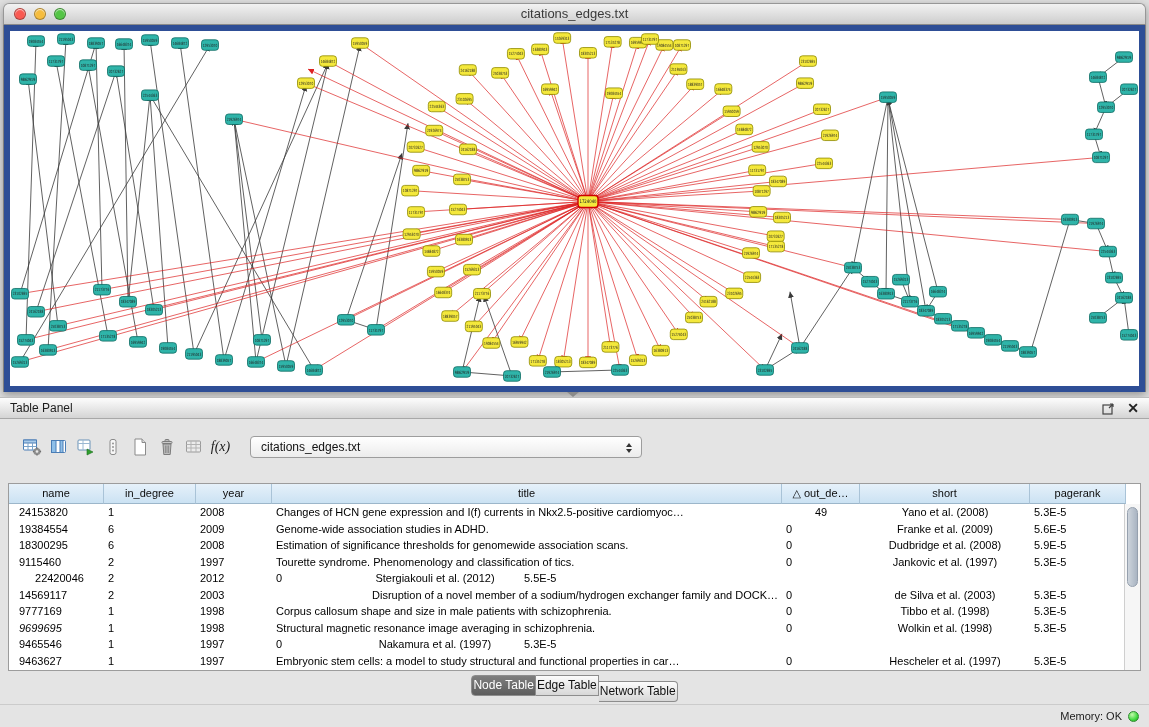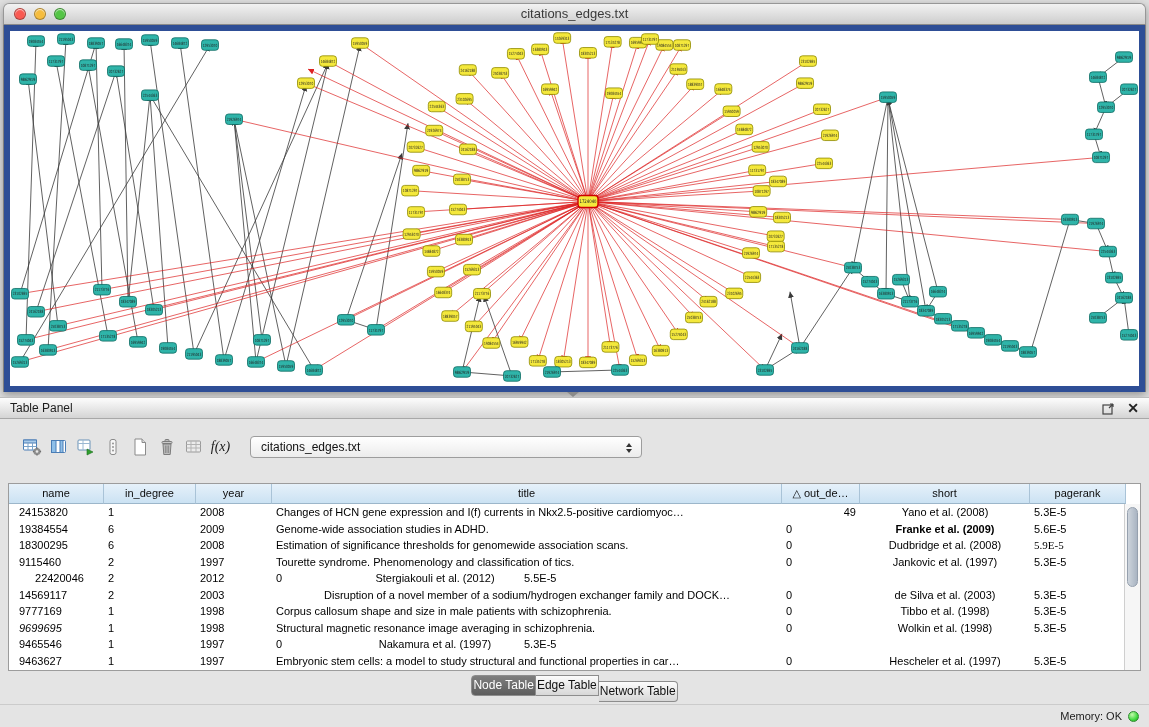--- a/index.html
+++ b/index.html
@@ -887,41 +887,41 @@
         <div class="th" style="width: 78px;">△ out_de…</div>
         <div class="th" style="width: 170px;">short</div>
         <div class="th" style="width: 96px;">pagerank</div>
       </div>
     <div id="tbody">
         <div class="tr">
           <div class="td first" style="width: 95px; text-align: left;">24153820</div>
           <div class="td" style="width: 92px; text-align: left;">1</div>
           <div class="td" style="width: 76px; text-align: left;">2008</div>
           <div class="td" style="width: 510px; text-align: left;">Changes of HCN gene expression and I(f) currents in Nkx2.5-positive cardiomyoc…</div>
-          <div class="td" style="width: 78px; text-align: right;">49</div>
+          <div class="td" style="width: 78px; text-align: center;">49</div>
           <div class="td" style="width: 170px; text-align: center;">Yano et al. (2008)</div>
           <div class="td" style="width: 96px; text-align: left;">5.3E-5</div>
         </div>
         <div class="tr">
           <div class="td first" style="width: 95px; text-align: left;">19384554</div>
           <div class="td" style="width: 92px; text-align: left;">6</div>
           <div class="td" style="width: 76px; text-align: left;">2009</div>
           <div class="td" style="width: 510px; text-align: left;">Genome-wide association studies in ADHD.</div>
           <div class="td" style="width: 78px; text-align: left;">0</div>
-          <div class="td" style="width: 170px; text-align: center; font-weight: bold;">Franke et al. (2009)</div>
+          <div class="td" style="width: 170px; text-align: center;">Franke et al. (2009)</div>
           <div class="td" style="width: 96px; text-align: left;">5.6E-5</div>
         </div>
         <div class="tr">
           <div class="td first" style="width: 95px; text-align: left;">18300295</div>
           <div class="td" style="width: 92px; text-align: left;">6</div>
           <div class="td" style="width: 76px; text-align: left;">2008</div>
           <div class="td" style="width: 510px; text-align: left;">Estimation of significance thresholds for genomewide association scans.</div>
           <div class="td" style="width: 78px; text-align: left;">0</div>
           <div class="td" style="width: 170px; text-align: center;">Dudbridge et al. (2008)</div>
-          <div class="td" style="width: 96px; text-align: left; font-family: Liberation Serif, serif;">5.9E-5</div>
+          <div class="td" style="width: 96px; text-align: left;">5.9E-5</div>
         </div>
         <div class="tr">
           <div class="td first" style="width: 95px; text-align: left;">9115460</div>
           <div class="td" style="width: 92px; text-align: left;">2</div>
           <div class="td" style="width: 76px; text-align: left;">1997</div>
           <div class="td" style="width: 510px; text-align: left;">Tourette syndrome. Phenomenology and classification of tics.</div>
           <div class="td" style="width: 78px; text-align: left;">0</div>
           <div class="td" style="width: 170px; text-align: center;">Jankovic et al. (1997)</div>
           <div class="td" style="width: 96px; text-align: left;">5.3E-5</div>
         </div>
@@ -930,21 +930,21 @@
           <div class="td" style="width: 92px; text-align: left;">2</div>
           <div class="td" style="width: 76px; text-align: left;">2012</div>
           <div class="td" style="width: 78px; text-align: left;">0</div>
           <div class="td" style="width: 170px; text-align: center;">Stergiakouli et al. (2012)</div>
           <div class="td" style="width: 96px; text-align: left;">5.5E-5</div>
         </div>
         <div class="tr">
           <div class="td first" style="width: 95px; text-align: left;">14569117</div>
           <div class="td" style="width: 92px; text-align: left;">2</div>
           <div class="td" style="width: 76px; text-align: left;">2003</div>
-          <div class="td" style="width: 510px; text-align: center;">Disruption of a novel member of a sodium/hydrogen exchanger family and DOCK…</div>
+          <div class="td" style="width: 510px; text-align: right;">Disruption of a novel member of a sodium/hydrogen exchanger family and DOCK…</div>
           <div class="td" style="width: 78px; text-align: left;">0</div>
           <div class="td" style="width: 170px; text-align: center;">de Silva et al. (2003)</div>
           <div class="td" style="width: 96px; text-align: left;">5.3E-5</div>
         </div>
         <div class="tr">
           <div class="td first" style="width: 95px; text-align: left;">9777169</div>
           <div class="td" style="width: 92px; text-align: left;">1</div>
           <div class="td" style="width: 76px; text-align: left;">1998</div>
           <div class="td" style="width: 510px; text-align: left;">Corpus callosum shape and size in male patients with schizophrenia.</div>
           <div class="td" style="width: 78px; text-align: left;">0</div>

